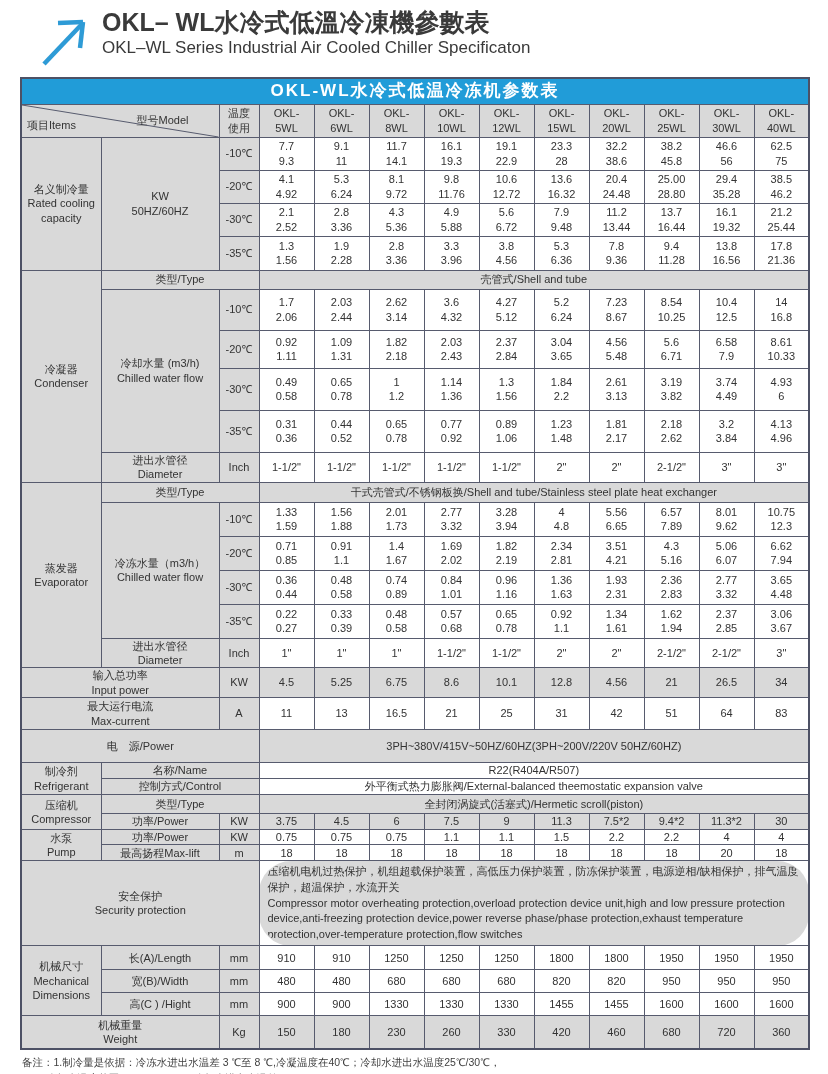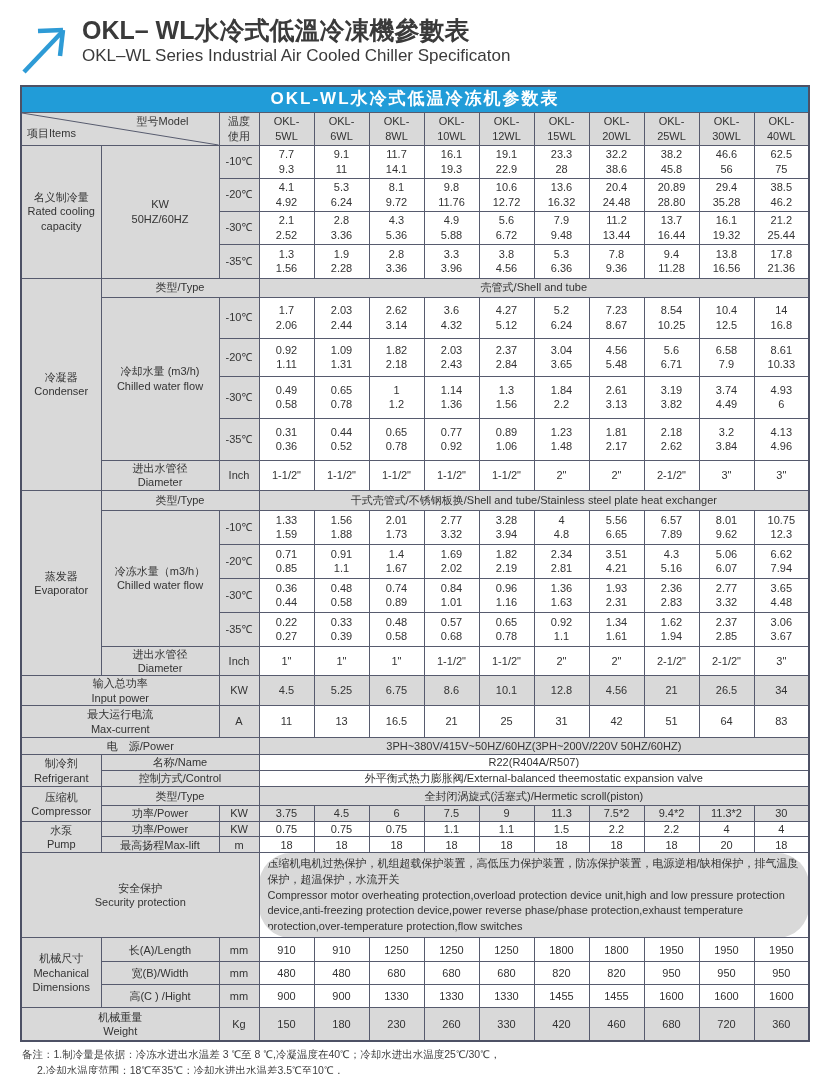--- a/index.html
+++ b/index.html
@@ -1,31 +1,31 @@
 <!DOCTYPE html>
 <html><head>
 <meta charset="utf-8">
 <style>
   html,body{margin:0;padding:0;background:#fff;}
   body{width:828px;font-family:"Liberation Sans",sans-serif;color:#333;}
   .page{position:relative;width:828px;height:1074px;overflow:hidden;background:#fff;}
-  .hdr{display:flex;align-items:flex-start;padding:16px 0 0 16px;}
+  .hdr{display:flex;align-items:flex-start;padding:8px 0 0 16px;margin-left:20px;}
   .logo{width:58px;height:58px;flex:0 0 58px;margin-top:4px;}
   .titles{margin-left:8px;}
   .title-cn{font-size:25px;font-weight:bold;color:#3a3a3a;margin:0;line-height:1.15;}
   .title-en{font-size:17px;color:#3a3a3a;margin-top:1px;}
   table{border-collapse:collapse;table-layout:fixed;width:788px;margin:7px 0 0 20px;border:2px solid #4d5165;}
   td{border:1px solid #575b6e;text-align:center;vertical-align:middle;font-size:11px;line-height:1.3;white-space:pre-line;padding:0;color:#333;overflow:hidden;}
   td.g{background:#d9d9d9;}
   td.cap{background:#219cd8;color:#fff;font-size:17px;font-weight:600;letter-spacing:2px;}
   td.lt{text-align:left;padding:3px 8px;line-height:1.42;border-radius:32px;}
   .corner{position:relative;}
   .corner svg{position:absolute;left:0;top:0;width:100%;height:100%;}
   .corner .ci{position:absolute;left:5px;bottom:4px;font-size:11px;}
-  .corner .cm{position:absolute;right:30px;top:1px;font-size:11px;}
+  .corner .cm{position:absolute;right:30px;top:8px;font-size:11px;}
   .notes{margin:5px 0 0 22px;font-size:10.5px;color:#3e3e3e;line-height:1.5;}
   .notes .ind{margin-left:15px;}
 </style>
 </head>
 <body>
 
 <div class="page">
 
   <div class="hdr">
     <div class="logo">
@@ -127,21 +127,21 @@
           <td>8.1
 9.72</td>
           <td>9.8
 11.76</td>
           <td>10.6
 12.72</td>
           <td>13.6
 16.32</td>
           <td>20.4
 24.48</td>
-          <td>20.89
+          <td>25.00
 28.80</td>
           <td>29.4
 35.28</td>
           <td>38.5
 46.2</td>
         </tr>
         <tr style="height: 33px;">
           <td class="g">-30℃</td>
           <td>2.1
 2.52</td>
@@ -440,21 +440,21 @@
           <td>13</td>
           <td>16.5</td>
           <td>21</td>
           <td>25</td>
           <td>31</td>
           <td>42</td>
           <td>51</td>
           <td>64</td>
           <td>83</td>
         </tr>
-        <tr style="height: 17px;">
+        <tr style="height: 33px;">
           <td colspan="3" class="g">电　源/Power</td>
           <td colspan="10" class="g">3PH~380V/415V~50HZ/60HZ(3PH~200V/220V  50HZ/60HZ)</td>
         </tr>
         <tr style="height: 16px;">
           <td rowspan="2" class="g">制冷剂
 Refrigerant</td>
           <td colspan="2" class="g">名称/Name</td>
           <td colspan="10">R22(R404A/R507)</td>
         </tr>
         <tr style="height: 16px; padding-left: 26px;">

